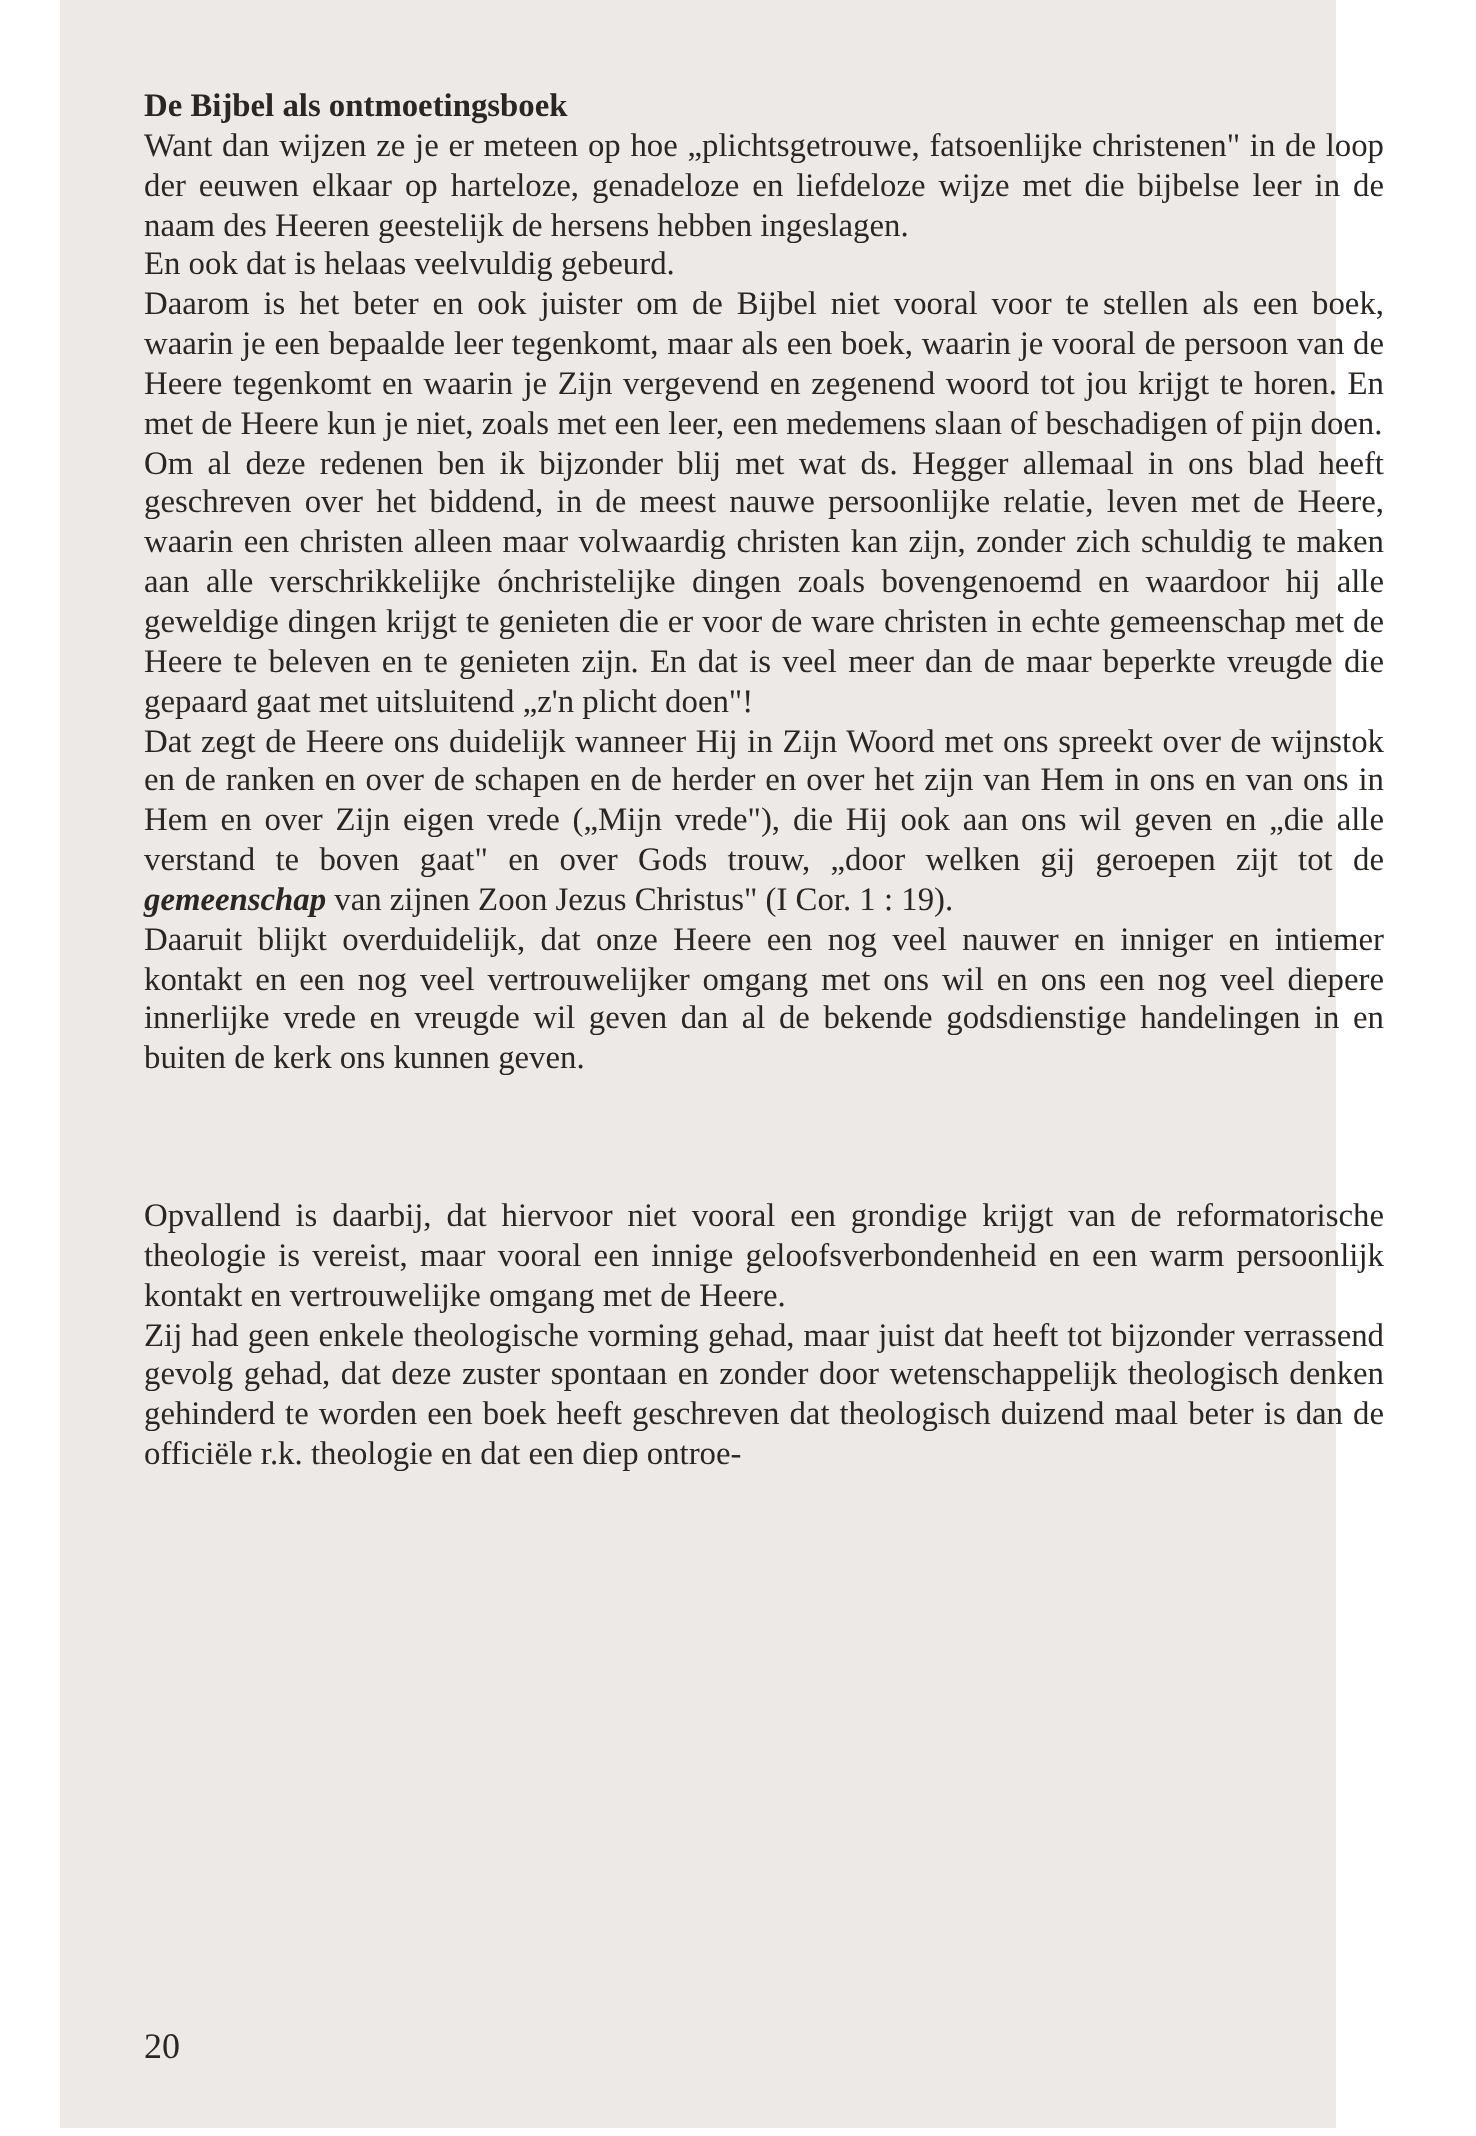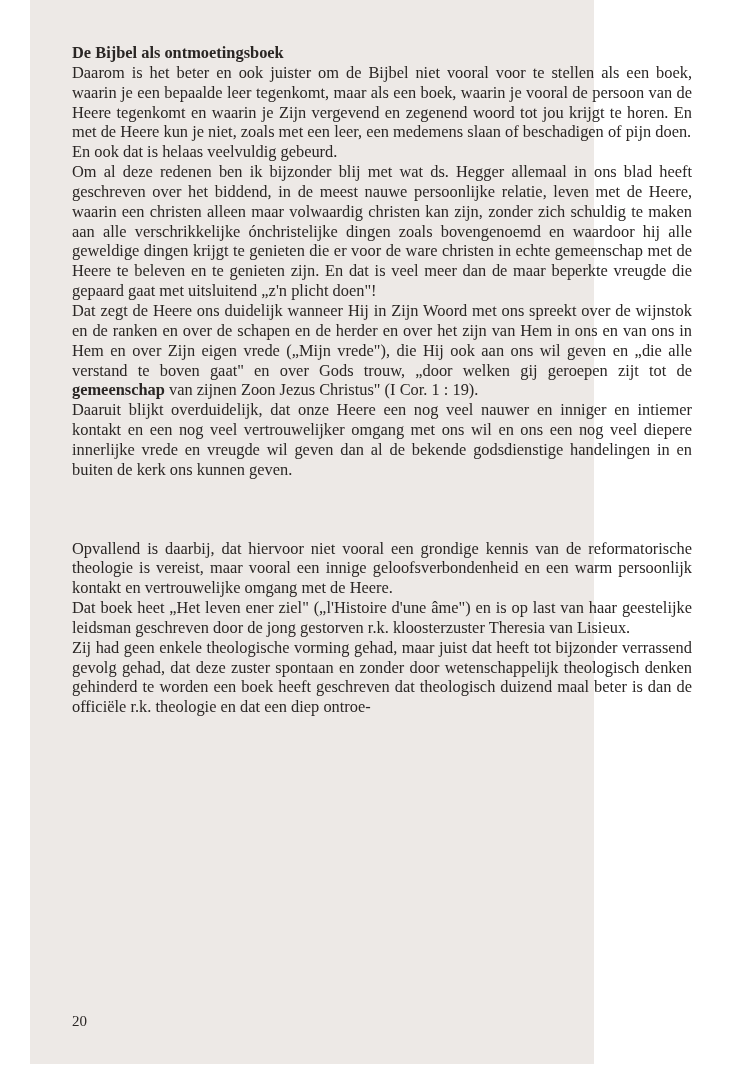--- a/index.html
+++ b/index.html
@@ -1,47 +1,47 @@
 <!DOCTYPE html>
 <html><head>
 <meta charset="utf-8">
 <style>
   html, body { margin: 0; padding: 0; background: #ffffff; }
   body { width: 738px; height: 1068px; position: relative; overflow: hidden; }
   .page {
-    position: absolute; left: 30px; top: 0; width: 564px; height: 1064px;
+    position: absolute; left: 30px; top: 0; width: 638px; height: 1064px;
     background: #ede9e6;
   }
   .content {
     position: absolute; left: 42px; top: 43px; width: 620px;
     font-family: "Liberation Serif", "DejaVu Serif", serif;
     font-size: 16.4px; line-height: 19.85px; color: #2a2624;
   }
   .heading { font-weight: bold; }
   .para { text-align: justify; text-align-last: left; margin: 0; }
   .gap { height: 59px; }
   .page-number {
     position: absolute; left: 42px; top: 1013px;
     font-family: "Liberation Serif", "DejaVu Serif", serif;
-    font-size: 15px; color: #2a2624;
+    font-size: 18px; color: #2a2624;
   }
-  b.em { font-weight: bold; }
+  b.em { font-weight: bold; font-style: italic; }
 </style>
 </head>
 <body>
 
 <div class="page">
   <div class="content">
     <div class="heading">De Bijbel als ontmoetingsboek</div>
+    <p class="para">Want dan wijzen ze je er meteen op hoe „plichtsgetrouwe, fatsoenlijke christenen" in de loop der eeuwen elkaar op harteloze, genadeloze en liefdeloze wijze met die bijbelse leer in de naam des Heeren geestelijk de hersens hebben ingeslagen.</p>
+    <p class="para">En ook dat is helaas veelvuldig gebeurd.</p>
     <p class="para">Daarom is het beter en ook juister om de Bijbel niet vooral voor te stellen als een boek, waarin je een bepaalde leer tegenkomt, maar als een boek, waarin je vooral de persoon van de Heere tegenkomt en waarin je Zijn vergevend en zegenend woord tot jou krijgt te horen. En met de Heere kun je niet, zoals met een leer, een medemens slaan of beschadigen of pijn doen.</p>
-    <p class="para">En ook dat is helaas veelvuldig gebeurd.</p>
     <p class="para">Om al deze redenen ben ik bijzonder blij met wat ds. Hegger allemaal in ons blad heeft geschreven over het biddend, in de meest nauwe persoonlijke relatie, leven met de Heere, waarin een christen alleen maar volwaardig christen kan zijn, zonder zich schuldig te maken aan alle verschrikkelijke ónchristelijke dingen zoals bovengenoemd en waardoor hij alle geweldige dingen krijgt te genieten die er voor de ware christen in echte gemeenschap met de Heere te beleven en te genieten zijn. En dat is veel meer dan de maar beperkte vreugde die gepaard gaat met uitsluitend „z'n plicht doen"!</p>
     <p class="para"><span>Dat zegt de Heere ons duidelijk wanneer Hij in Zijn Woord met ons spreekt over de wijnstok en de ranken en over de schapen en de herder en over het zijn van Hem in ons en van ons in Hem en over Zijn eigen vrede („Mijn vrede"), die Hij ook aan ons wil geven en „die alle verstand te boven gaat" en over Gods trouw, „door welken gij geroepen zijt tot de </span><b class="em">gemeenschap</b><span> van zijnen Zoon Jezus Christus" (I Cor. 1 : 19).</span></p>
     <p class="para">Daaruit blijkt overduidelijk, dat onze Heere een nog veel nauwer en inniger en intiemer kontakt en een nog veel vertrouwelijker omgang met ons wil en ons een nog veel diepere innerlijke vrede en vreugde wil geven dan al de bekende godsdienstige handelingen in en buiten de kerk ons kunnen geven.</p>
 
     <div class="gap"></div>
 
-    <p class="para">Opvallend is daarbij, dat hiervoor niet vooral een grondige kennis van de reformatorische theologie is vereist, maar vooral een innige geloofsverbondenheid en een warm persoonlijk kontakt en vertrouwelijke omgang met de Heere.</p>
-    <p class="para">Dat boek heet „Het leven ener ziel" („l'Histoire d'une âme") en is op last van haar geestelijke leidsman geschreven door de jong gestorven r.k. kloosterzuster Theresia van Lisieux.</p>
+    <p class="para">Opvallend is daarbij, dat hiervoor niet vooral een grondige krijgt van de reformatorische theologie is vereist, maar vooral een innige geloofsverbondenheid en een warm persoonlijk kontakt en vertrouwelijke omgang met de Heere.</p>
     <p class="para">Zij had geen enkele theologische vorming gehad, maar juist dat heeft tot bijzonder verrassend gevolg gehad, dat deze zuster spontaan en zonder door wetenschappelijk theologisch denken gehinderd te worden een boek heeft geschreven dat theologisch duizend maal beter is dan de officiële r.k. theologie en dat een diep ontroe-</p>
   </div>
   <div class="page-number">20</div>
 </div>
 
 </body></html>

